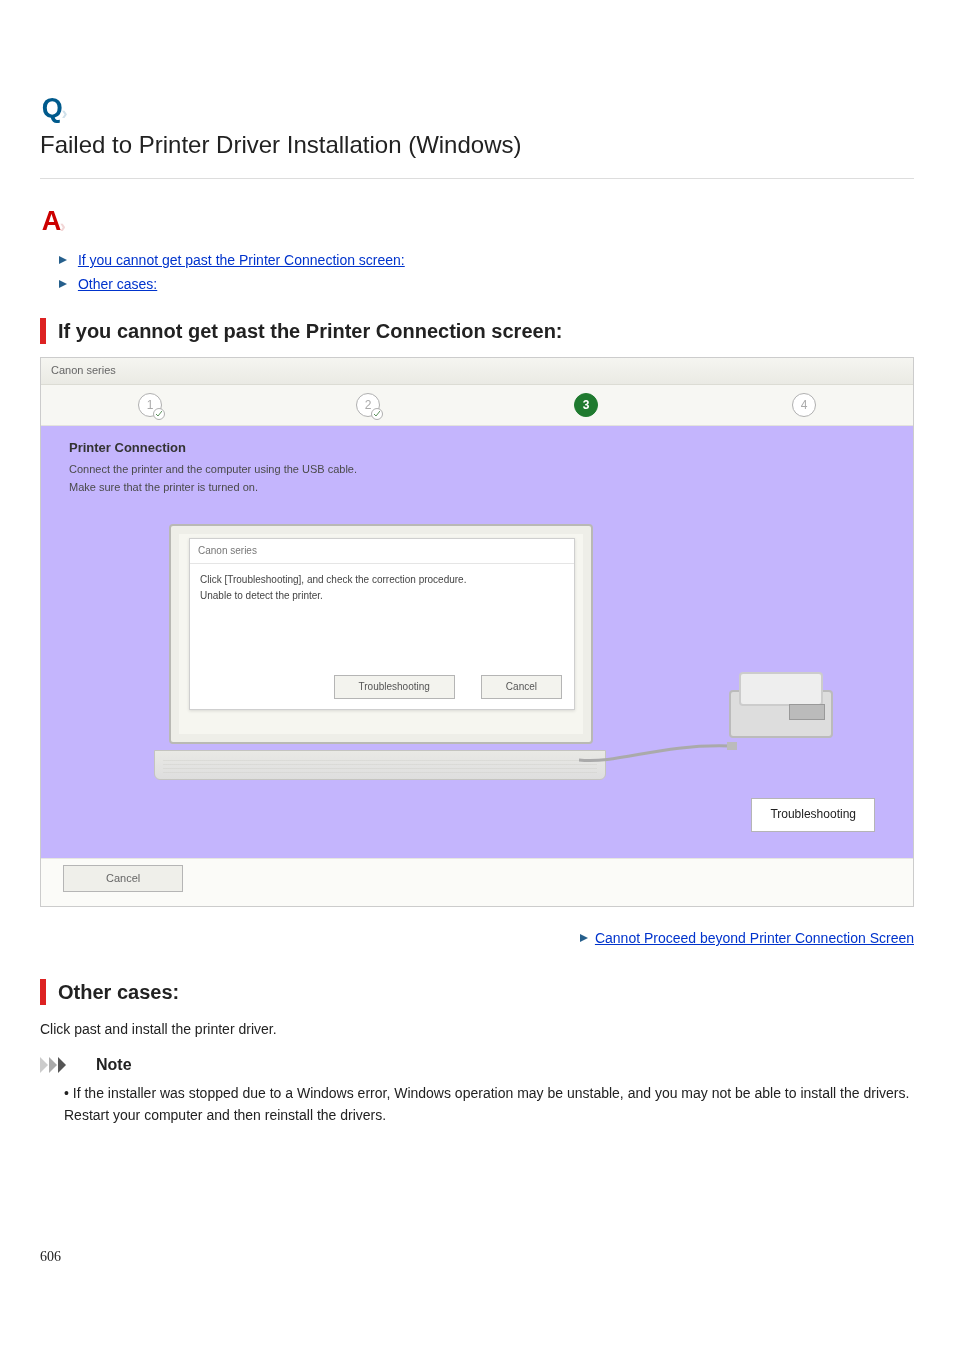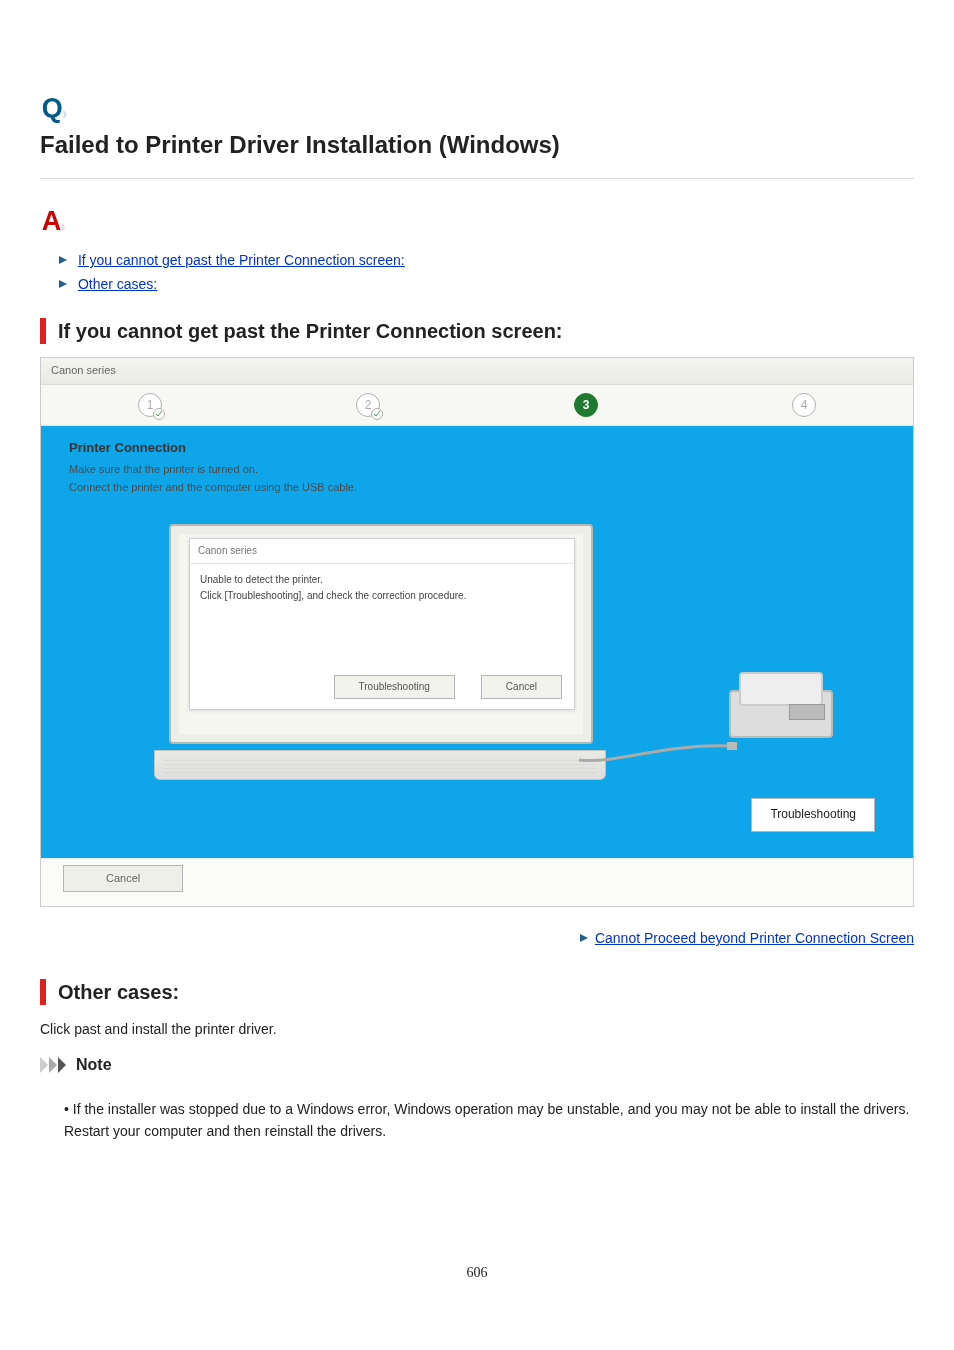--- a/index.html
+++ b/index.html
@@ -18,21 +18,21 @@
     }
     .q-row {
       display: flex;
       align-items: flex-start;
       gap: 6px;
       margin-bottom: -6px;
     }
     .q-svg { width: 36px; height: 36px; display:block; }
     h1.title {
       font-size: 24px;
-      font-weight: bold;
+      font-weight: normal;
       margin: 6px 0 14px 0;
     }
     hr.sep {
       border: none;
       border-top: 1px solid #ddd;
       margin: 12px 0 24px 0;
     }
     .a-row { margin: 0 0 10px 0; }
     .a-svg { width: 36px; height: 36px; display:block; }
     ul.link-list {
@@ -109,21 +109,21 @@
       right: -4px; bottom: -4px;
       width:10px;height:10px;
       border-radius:50%;
       background:#fff;
       border:1px solid #b0b0b0;
       display:flex;align-items:center;justify-content:center;
     }
     .step-tick svg{width:6px;height:6px;fill:#5a905a;}
     .wiz-body {
       padding: 12px 20px 16px 28px;
-      background: #0ea5e9;
+      background: #c4b5fd;
     }
     .wiz-body-head { font-size: 13px; font-weight: bold; color:#333; margin-bottom:2px;}
     .wiz-body-sub { font-size: 11px; color:#4a4a4a; }
 
     .conn-fig {
       position: relative;
       margin: 16px 24px 20px 100px;
       height: 260px;
     }
     .laptop {
@@ -221,32 +221,32 @@
     }
 
     .sub-arrow-line {
       margin: 0 0 8px 14px;
       text-align: right;
     }
 
     p.body-text { margin: 8px 0 12px 0; }
 
     .note-header {
-      display:flex; align-items:center; gap:0;
-      margin: 10px 0 20px 0;
+      display:flex; align-items:center; gap:20px;
+      margin: 10px 0 4px 0;
     }
     .chev-group svg { display:block; }
     .note-label { font-weight:bold; font-size:16px;}
     ul.dash-list {
       list-style: none;
       padding: 0 0 0 24px;
       margin: 4px 0 10px 0;
     }
     ul.dash-list li::before { content:"• "; }
-    .pagenum { text-align:center; font-family:"Times New Roman", serif; font-size:14px; margin-top: 120px;}
+    .pagenum { text-align:left; font-family:"Times New Roman", serif; font-size:14px; margin-top: 120px;}
   </style>
 </head>
 <body>
 
 <div class="page-outer">
 
   <div class="q-row">
     <svg class="q-svg" viewBox="0 0 40 40">
       <text x="2" y="30" font-family="Arial" font-weight="bold" font-size="30" fill="#005a8c">Q</text>
       <text x="24" y="32" font-family="Arial" font-weight="bold" font-size="20" fill="#cfe0ea">›</text>
@@ -307,31 +307,31 @@
       </div>
       <div class="step">
         <span class="step-circle active">3</span>
       </div>
       <div class="step">
         <span class="step-circle">4</span>
       </div>
     </div>
     <div class="wiz-body">
       <div class="wiz-body-head">Printer Connection</div>
+      <div class="wiz-body-sub">Connect the printer and the computer using the USB cable.</div>
       <div class="wiz-body-sub">Make sure that the printer is turned on.</div>
-      <div class="wiz-body-sub">Connect the printer and the computer using the USB cable.</div>
 
       <div class="conn-fig">
         <div class="laptop">
           <div class="laptop-screen">
             <div class="dlg">
               <div class="dlg-title">Canon            series</div>
               <div class="dlg-body">
+                <div>Click [Troubleshooting], and check the correction procedure.</div>
                 <div>Unable to detect the printer.</div>
-                <div>Click [Troubleshooting], and check the correction procedure.</div>
               </div>
               <div class="dlg-btns">
                 <div class="btn">Troubleshooting</div>
                 <div class="btn">Cancel</div>
               </div>
             </div>
           </div>
           <div class="laptop-base"></div>
         </div>
         <div class="printer">

